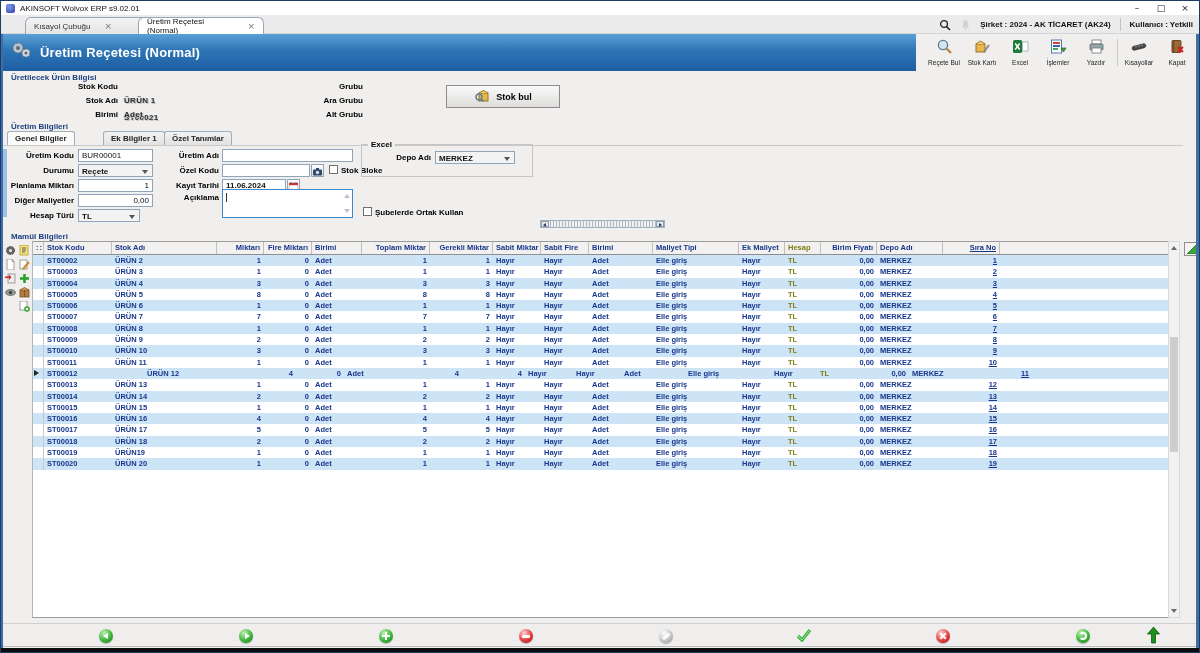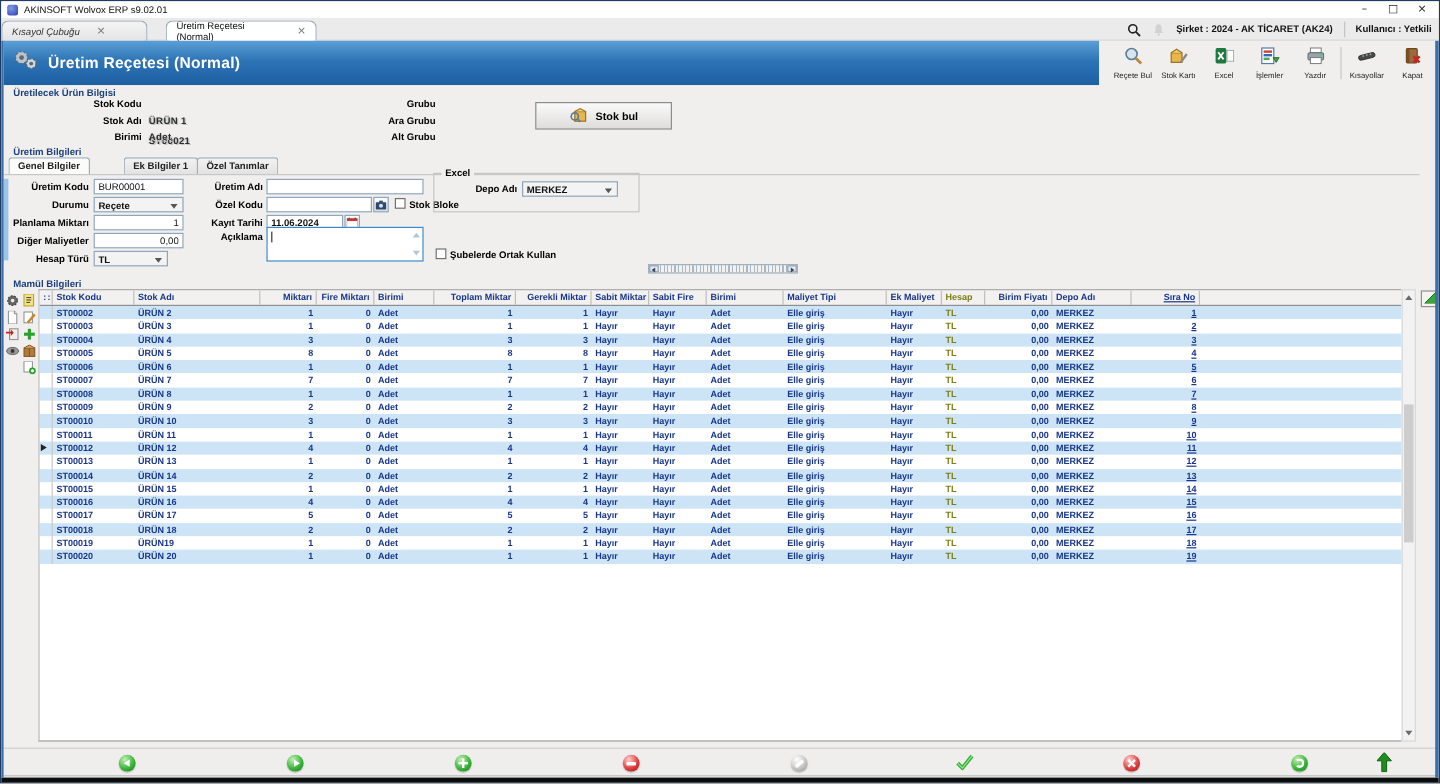--- a/index.html
+++ b/index.html
@@ -122,21 +122,21 @@
     <span class="appicon"></span>
     <span class="apptitle">AKINSOFT Wolvox ERP s9.02.01</span>
     <div class="winbtns">
       <span>–</span>
       <span>□</span>
       <span>×</span>
     </div>
   </div>
 
   <div class="tabbar">
-    <div class="tab" style="left:0;width:122px;font-style:italic;">
+    <div class="tab" style="left:24px;width:122px;">
       <span>Kısayol Çubuğu</span>
       <span class="tclose">×</span>
     </div>
     <div class="tab active" style="left:137px;width:126px;">
       <span>Üretim Reçetesi (Normal)</span>
       <span class="tclose">×</span>
     </div>
     <div class="tabbar-right">
       <span class="tb-ico">
         <svg width="12" height="12" viewBox="0 0 12 12">
@@ -605,21 +605,21 @@
             <div class="gc" style="width: 86px;">Elle giriş</div>
             <div class="gc" style="width: 46px;">Hayır</div>
             <div class="gc olive" style="width: 36px;">TL</div>
             <div class="gc r" style="width: 56px;">0,00</div>
             <div class="gc" style="width: 66px;">MERKEZ</div>
             <div class="gc r sira" style="width: 57px;">10</div>
           </div>
           <div class="grow alt">
             <div class="gc grip"><span class="rowmarker"></span></div>
             <div class="gc" style="width: 68px;">ST00012</div>
-            <div class="gc" style="width: 105px;">ÜRÜN 12</div>
+            <div class="gc" style="width: 105px; margin-left: 32px;">ÜRÜN 12</div>
             <div class="gc r" style="width: 47px;">4</div>
             <div class="gc r" style="width: 48px;">0</div>
             <div class="gc" style="width: 50px;">Adet</div>
             <div class="gc r" style="width: 68px;">4</div>
             <div class="gc r" style="width: 63px;">4</div>
             <div class="gc" style="width: 48px;">Hayır</div>
             <div class="gc" style="width: 48px;">Hayır</div>
             <div class="gc" style="width: 64px;">Adet</div>
             <div class="gc" style="width: 86px;">Elle giriş</div>
             <div class="gc" style="width: 46px;">Hayır</div>

